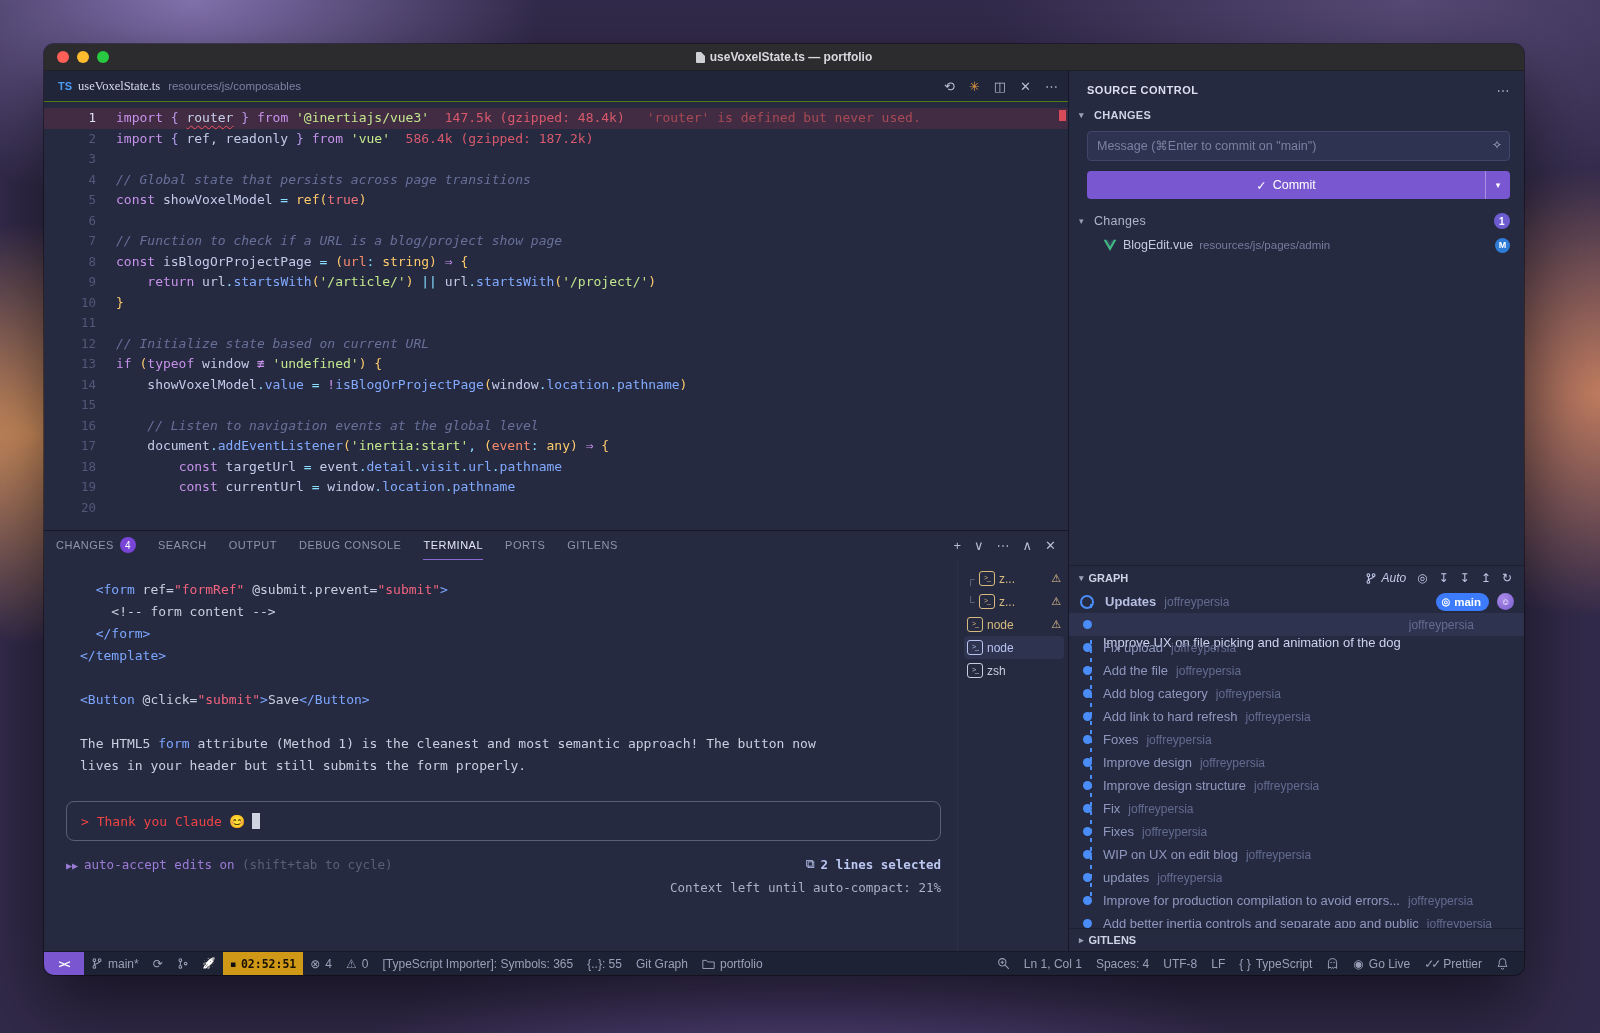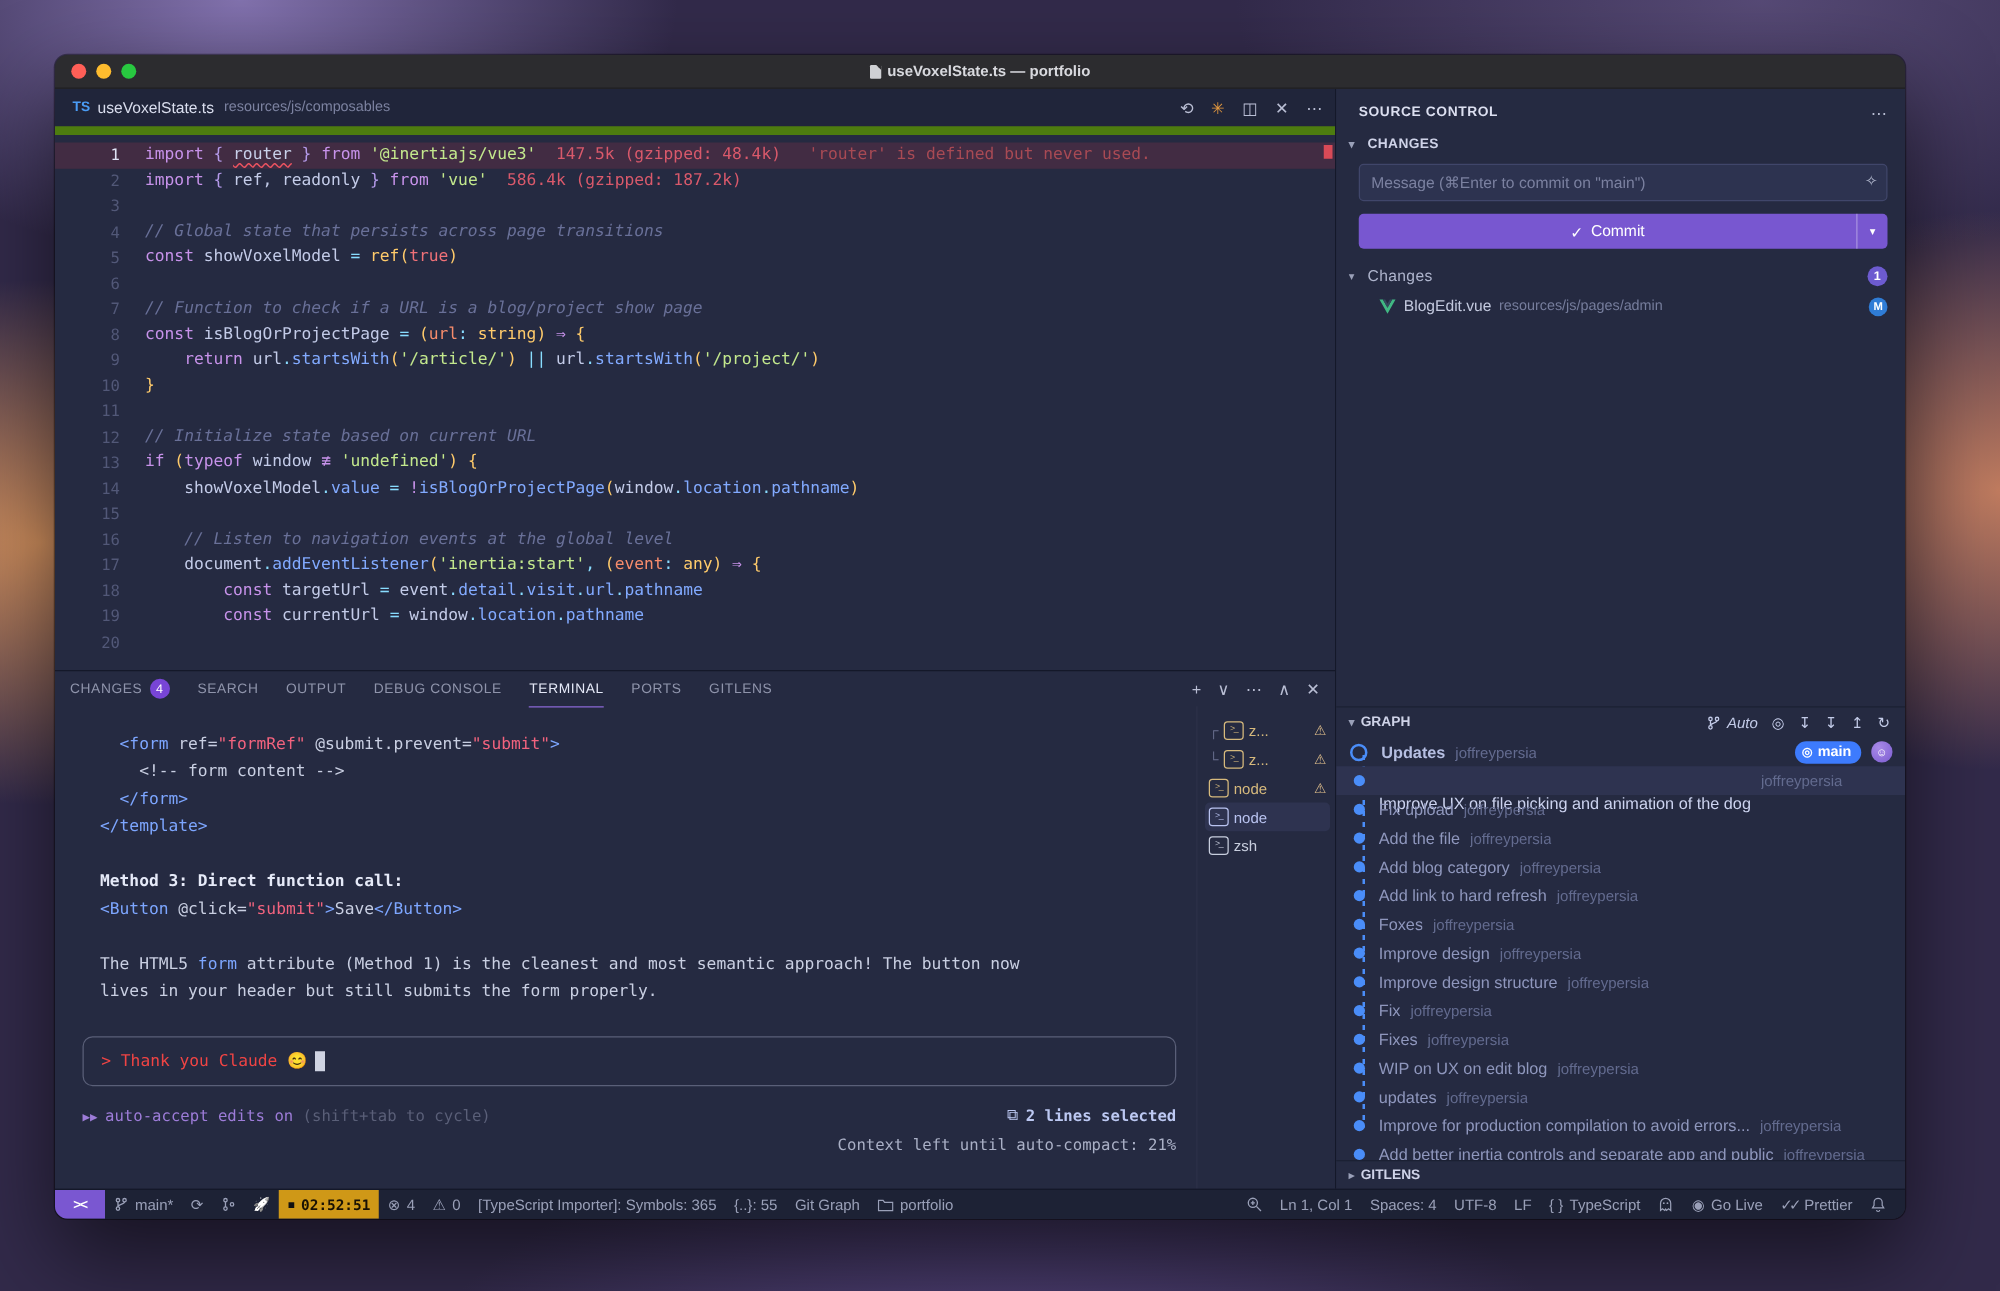--- a/index.html
+++ b/index.html
@@ -24,23 +24,23 @@
   .lights{display:flex;gap:8px;margin-left:13px;}
   .light{width:12px;height:12px;border-radius:50%;}
   .light.r{background:#ff5f57}.light.y{background:#febc2e}.light.g{background:#28c840}
   .tb-title{position:absolute;left:0;right:0;text-align:center;font-size:12px;font-weight:700;color:#d8d9de;display:flex;justify-content:center;align-items:center;gap:5px;}
   .doc-icon{display:inline-block;width:9px;height:11px;background:#cfd0d4;border-radius:1px;position:relative;}
   .doc-icon::after{content:"";position:absolute;right:0;top:0;border:2.5px solid #2c2c2f;border-left-color:transparent;border-bottom-color:transparent;}
   
   .main{flex:1;display:flex;min-height:0;}
   .editor-col{width:1024px;flex:none;display:flex;flex-direction:column;border-right:1px solid #141829;min-height:0;}
   
-  .tabbar{height:30px;flex:none;background:#20253a;display:flex;align-items:center;padding:0 10px 0 14px;border-bottom:7px solid #4d7c0f;}
+  .tabbar{height:30px;flex:none;background:#20253a;display:flex;align-items:center;padding:0 10px 0 14px;border-bottom:1px solid #4d7c0f;}
   .tab-lang{color:#4a9cf5;font-weight:700;font-size:11px;margin-right:6px;}
-  .tab-name{color:#d9dded;font-size:12.5px;margin-right:8px;}
+  .tab-name{color:#d9dded;font-size:12.5px;margin-right:8px;font-family:Liberation Serif, serif;}
   .tab-path{color:#7c82a0;font-size:11.5px;}
   .tab-actions{margin-left:auto;display:flex;gap:14px;color:#b9bed4;font-size:13px;align-items:center;}
   .tab-actions .icon{cursor:default;}
   .icon.orange{color:#e0973f;}
   
   .editor{flex:none;height:422px;background:#252a41;position:relative;padding-top:6px;font-family:"DejaVu Sans Mono",monospace;font-size:13px;overflow:hidden;}
   .editor::after{content:"";position:absolute;right:2px;top:8px;width:7px;height:11px;background:#d84a57;}
   .code-line{display:flex;height:20.5px;line-height:20.5px;white-space:pre;}
   .code-line.error-line{background:rgba(215,62,75,.17);}
   .gutter{width:52px;flex:none;text-align:right;padding-right:20px;color:#525878;font-size:12.5px;}
@@ -218,21 +218,20 @@
             </span>
         </div>
         <div class="panel-body">
           <div class="term-content">
             <div id="term-lines">
                 <div class="term-line"><span class="tt-plain">  </span><span class="tt-tag">&lt;form</span><span class="tt-attr"> ref=</span><span class="tt-val">"formRef"</span><span class="tt-attr"> @submit.prevent=</span><span class="tt-val">"submit"</span><span class="tt-tag">&gt;</span></div>
                 <div class="term-line"><span class="tt-plain">    &lt;!-- form content --&gt;</span></div>
                 <div class="term-line"><span class="tt-plain">  </span><span class="tt-tag">&lt;/form&gt;</span></div>
                 <div class="term-line"><span class="tt-tag">&lt;/template&gt;</span></div>
                 <div class="term-line">&nbsp;</div>
-                <div class="term-line"><span class="tt-bold">Method 3: Direct function call:</span></div>
                 <div class="term-line"><span class="tt-tag">&lt;Button</span><span class="tt-attr"> @click=</span><span class="tt-val">"submit"</span><span class="tt-tag">&gt;</span><span class="tt-plain">Save</span><span class="tt-tag">&lt;/Button&gt;</span></div>
                 <div class="term-line">&nbsp;</div>
                 <div class="term-line"><span class="tt-plain">The HTML5 </span><span class="tt-link">form</span><span class="tt-plain"> attribute (Method 1) is the cleanest and most semantic approach! The button now</span></div>
                 <div class="term-line"><span class="tt-plain">lives in your header but still submits the form properly.</span></div>
               </div>
             <div class="claude-box">
               <span>&gt; Thank you Claude 😊</span>
               <span class="cursor-block"></span>
             </div>
             <div class="term-footer">

